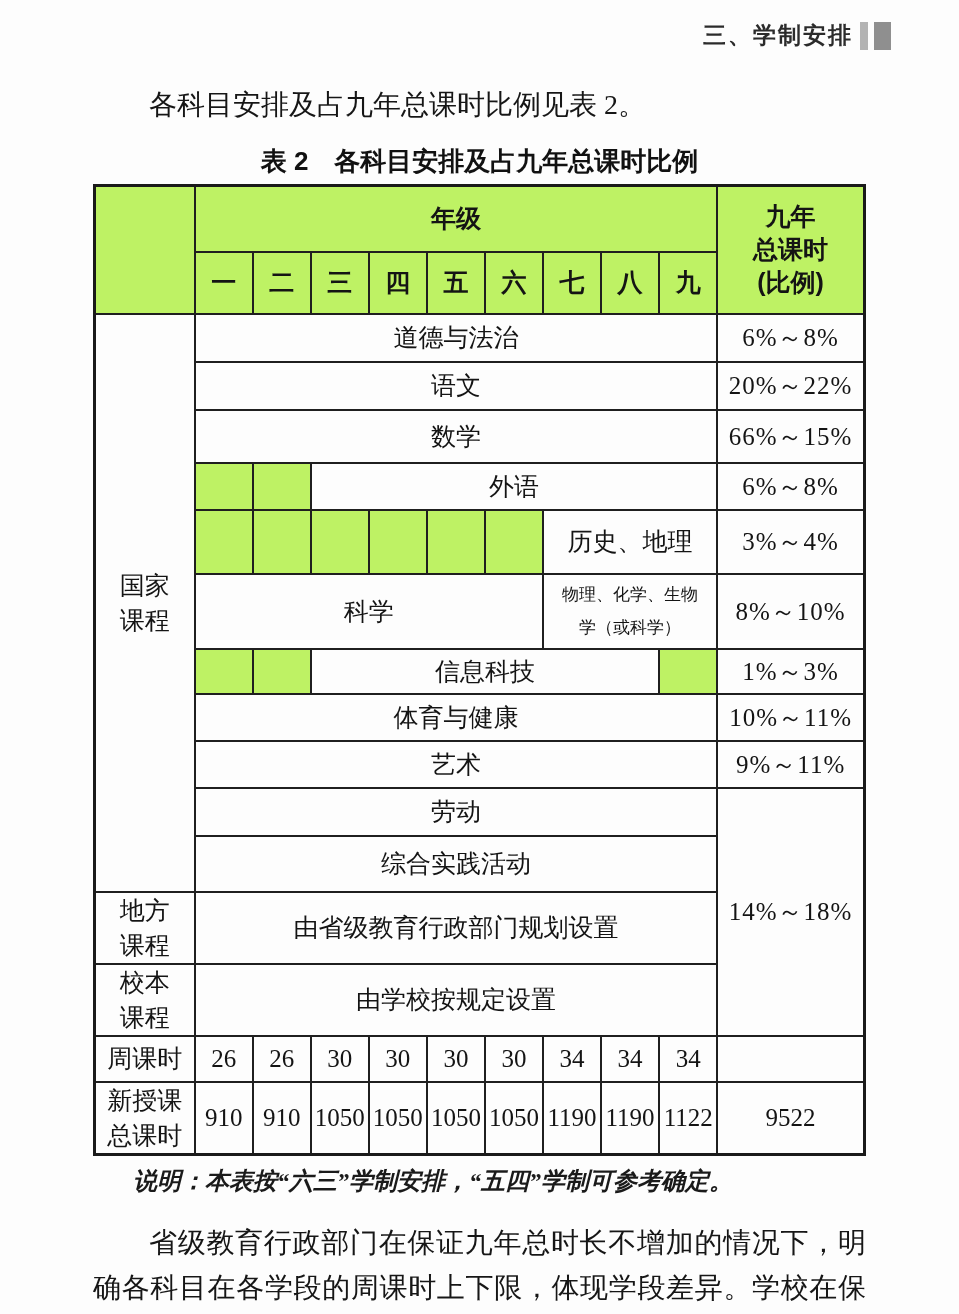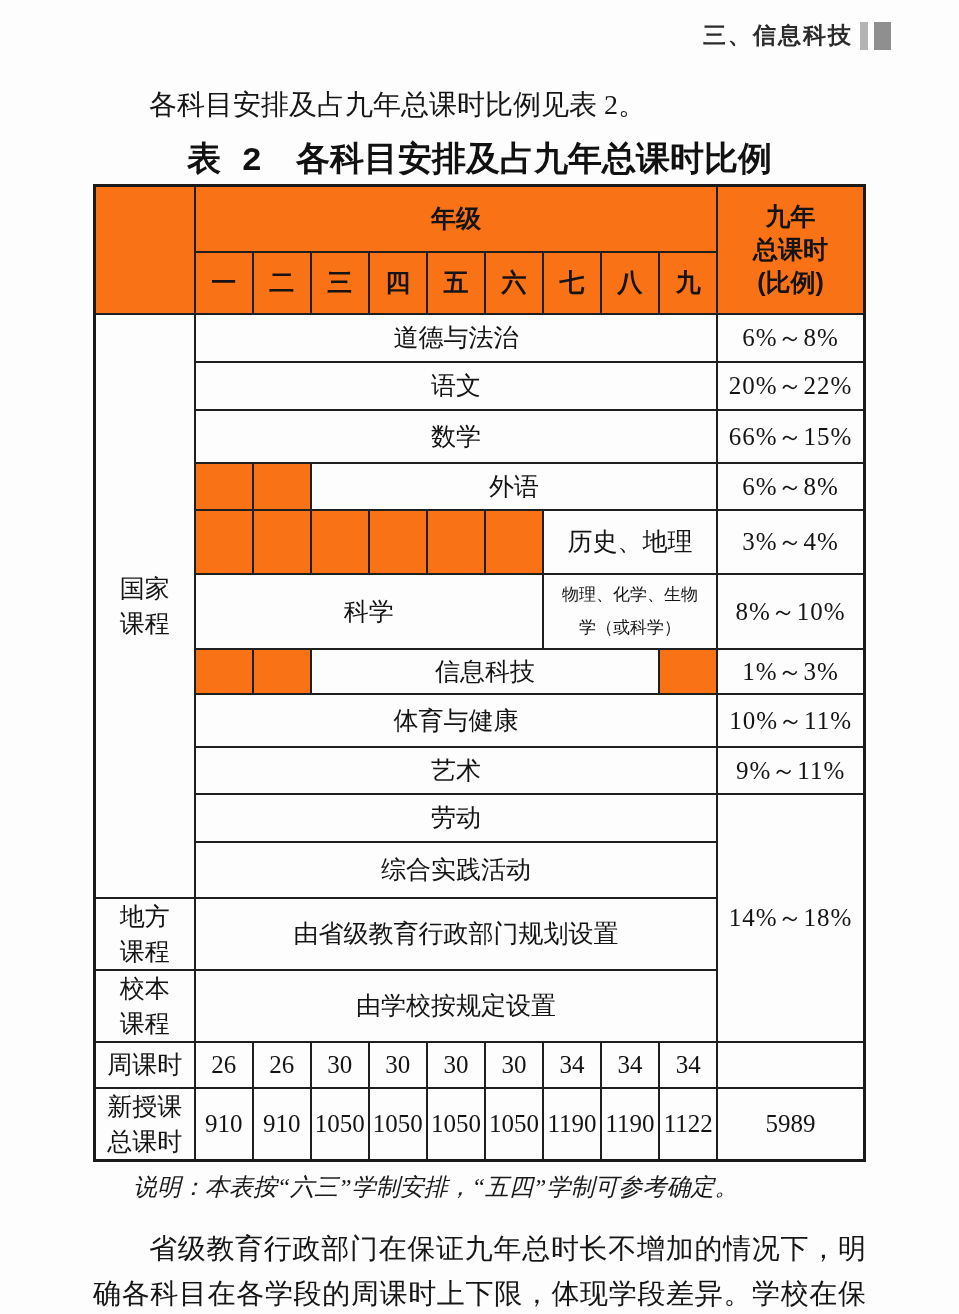--- a/index.html
+++ b/index.html
@@ -32,77 +32,77 @@
   .intro {
     font-size: 28px;
     line-height: 34px;
     text-indent: 2em;
     color: #161616;
     font-family: Liberation Serif, serif;
   }
   .caption {
     margin-top: 24px;
     text-align: center;
-    font-family: Liberation Mono, monospace;
+    font-family: Liberation Sans, sans-serif;
     font-weight: bold;
-    font-size: 34px;
+    font-size: 26px;
     line-height: 30px;
     color: #111;
   }
   table.sched {
     margin-top: 8px;
     border-collapse: collapse;
     table-layout: fixed;
     width: 773px;
     border: 3px solid #1a1a1a;
   }
   table.sched td {
     border: 2px solid #1f1f1f;
     text-align: center;
     vertical-align: middle;
     font-size: 25px;
     color: #141414;
     padding: 0 2px;
     overflow: hidden;
   }
-  td.g { background: #f97316; }
+  td.g { background: #bef264; }
   td.hd {
     font-family: "Liberation Sans", sans-serif;
     font-weight: bold;
     font-size: 24px;
     color: #161616;
   }
   td.hd .ln { display: block; line-height: 33px; }
   td.leftlbl .ln { display: block; line-height: 35px; }
   td.pct { letter-spacing: 1px; }
   td.num { font-size: 24px; }
   td.two-line .ln { display: block; line-height: 33px; font-size: 17px; }
   .note {
     margin-top: 10px;
     margin-left: 40px;
     font-style: italic;
-    font-weight: 400;
+    font-weight: 700;
     font-size: 24px;
     line-height: 30px;
     color: #1a1a1a;
   }
   .body-para {
     margin-top: 24px;
     font-size: 28px;
     line-height: 45px;
     text-align: justify;
     text-indent: 2em;
     color: #161616;
   }
 </style>
 </head>
 <body>
 
 <div class="page-header">
-  <span>三、信息科技</span>
+  <span>三、学制安排</span>
   <span class="hdr-bar light"></span>
   <span class="hdr-bar dark"></span>
 </div>
 
 <div class="content">
 
   <p class="intro">各科目安排及占九年总课时比例见表 2。</p>
 
   <div class="caption">表 2　各科目安排及占九年总课时比例</div>
 
@@ -191,21 +191,21 @@
     </tr>
 
     <tr style="height:45px">
       <td class="g"></td>
       <td class="g"></td>
       <td colspan="6">信息科技</td>
       <td class="g"></td>
       <td class="pct">1%～3%</td>
     </tr>
 
-    <tr style="height:53px">
+    <tr style="height:47px">
       <td colspan="9">体育与健康</td>
       <td class="pct">10%～11%</td>
     </tr>
 
     <tr style="height:47px">
       <td colspan="9">艺术</td>
       <td class="pct">9%～11%</td>
     </tr>
 
     <tr style="height:48px">
@@ -254,21 +254,21 @@
       </td>
       <td class="num">910</td>
       <td class="num">910</td>
       <td class="num">1050</td>
       <td class="num">1050</td>
       <td class="num">1050</td>
       <td class="num">1050</td>
       <td class="num">1190</td>
       <td class="num">1190</td>
       <td class="num">1122</td>
-      <td class="num">5989</td>
+      <td class="num">9522</td>
     </tr>
   </tbody>
     </table>
 
   <p class="note">说明：本表按“六三”学制安排，“五四”学制可参考确定。</p>
 
   <p class="body-para">省级教育行政部门在保证九年总时长不增加的情况下，明确各科目在各学段的周课时上下限，体现学段差异。学校在保证周总时长不变的情况下，确定各科目周课时数，自主确定每节课的具体时长。</p>
 
 </div>
 

